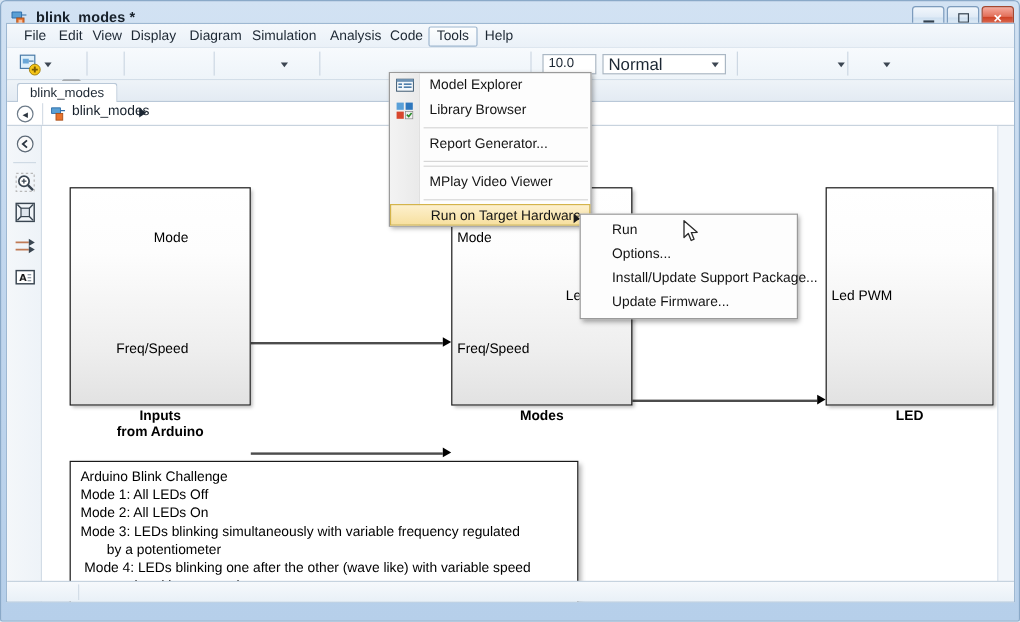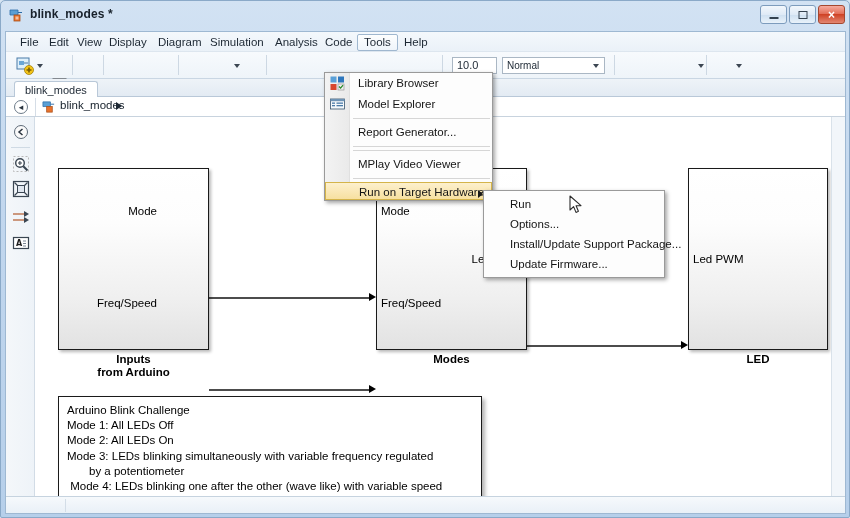--- a/index.html
+++ b/index.html
@@ -43,21 +43,21 @@
   #btn-max .g { width: 9px; height: 8px; border: 1.5px solid #33414f; }
   #btn-close {
     right: 4px; width: 27px;
     background: linear-gradient(to bottom,#f6ab9e 0%, #e2705a 45%, #cf4326 50%, #e38772 100%);
     border-color: #a4472f;
   }
   #btn-close .g { color: #fff; font-size: 12px; font-weight: bold; line-height:1;}
 
   
   #client {
-    position: absolute; left: 4px; top: 30px; width: 841px; height: 483px;
+    position: absolute; left: 4px; top: 18px; width: 841px; height: 483px;
     background: #ffffff;
     border: 1px solid #9eb8d2;
   }
 
   
   #menubar {
     position: relative; height: 20px; width: 100%;
     background: linear-gradient(to bottom,#f4f8fc 0%, #eaf1f8 100%);
     border-bottom: 1px solid #dde6ef;
   }
@@ -405,21 +405,21 @@
 
       <div class="tb ico" style="left:360px">
         <svg width="21" height="21" viewBox="0 0 21 21" opacity=".55">
           <path d="M5 4 L12 10.5 L5 17 Z M13 4 L13 17" fill="#c3c3c3" stroke="#9a9a9a"></path>
         </svg>
       </div>
 
       <div class="tb" style="left:446px;top:5px;width:45px;height:17px;border:1px solid #aab7c4;background:#fff;font-size:11px;line-height:15px;padding-left:4px;color:#1c2733;">10.0</div>
 
       <div class="tb" style="left:496px;top:5px;width:103px;height:17px;border:1px solid #aab7c4;background:#fff;">
-        <span style="position:absolute;left:4px;top:0;font-size:10px;line-height:15px;color:#1c2733;">Normal</span>
+        <span style="position:absolute;left:4px;top:0;font-size:14px;line-height:15px;color:#1c2733;">Normal</span>
         <span class="caret-dn" style="position:absolute;right:5px;top:6px"></span>
       </div>
 
       <div class="tb ico" style="left:617px">
         <svg width="21" height="21" viewBox="0 0 21 21">
           <rect x="3.5" y="3.5" width="14" height="14" fill="#fafafa" stroke="#6b6b6b"></rect>
           <path d="M14 10.5 a4 4 0 1 1 -1.4 -3" fill="none" stroke="#2c7dbd" stroke-width="1.7"></path>
           <path d="M13 4.5 l1.2 3 l-3.2 -.2 Z" fill="#2c7dbd"></path>
         </svg>
       </div>
@@ -567,46 +567,46 @@
     <div id="statusbar">
       <div id="status-grip"></div>
     </div>
 
     <div id="tools-menu">
       <div class="gutter"></div>
 
       <div class="mi">
         <span class="mico">
           <svg width="15" height="15" viewBox="0 0 15 15">
-            <rect x="0.5" y="0.5" width="6" height="6" fill="#5aa0d8"></rect>
-            <rect x="8" y="0.5" width="6" height="6" fill="#2e77bd"></rect>
-            <rect x="0.5" y="8" width="6" height="6" fill="#d8472e"></rect>
-            <rect x="8" y="8" width="6" height="6" fill="#f0f0f0" stroke="#8a8a8a" stroke-width=".6"></rect>
-            <path d="M9 10.5 l1.6 1.6 l2.4 -3" stroke="#2a8a2a" stroke-width="1.3" fill="none"></path>
-          </svg>
-        </span>
-        <span>Library Browser</span>
-      </div>
-
-      <div class="mi">
-        <span class="mico">
-          <svg width="15" height="15" viewBox="0 0 15 15">
             <rect x="0.5" y="2" width="14" height="10" fill="#f4f8fb" stroke="#37536b" stroke-width=".8"></rect>
             <rect x="0.5" y="2" width="14" height="2.2" fill="#6e93b5"></rect>
             <g fill="#4a7ba8">
               <rect x="2" y="5.5" width="3" height="1.3"></rect>
                 <rect x="6.5" y="5.5" width="6.5" height="1.3"></rect>
               <rect x="2" y="8" width="3" height="1.3"></rect>
                 <rect x="6.5" y="8" width="6.5" height="1.3"></rect>
             </g>
           </svg>
         </span>
         <span>Model Explorer</span>
       </div>
 
+      <div class="mi">
+        <span class="mico">
+          <svg width="15" height="15" viewBox="0 0 15 15">
+            <rect x="0.5" y="0.5" width="6" height="6" fill="#5aa0d8"></rect>
+            <rect x="8" y="0.5" width="6" height="6" fill="#2e77bd"></rect>
+            <rect x="0.5" y="8" width="6" height="6" fill="#d8472e"></rect>
+            <rect x="8" y="8" width="6" height="6" fill="#f0f0f0" stroke="#8a8a8a" stroke-width=".6"></rect>
+            <path d="M9 10.5 l1.6 1.6 l2.4 -3" stroke="#2a8a2a" stroke-width="1.3" fill="none"></path>
+          </svg>
+        </span>
+        <span>Library Browser</span>
+      </div>
+
       <div class="mi-sep"></div>
 
       <div class="mi">
         <span>Report Generator...</span>
       </div>
 
       <div class="mi-sep"></div>
 
 
       <div class="mi-sep"></div>

